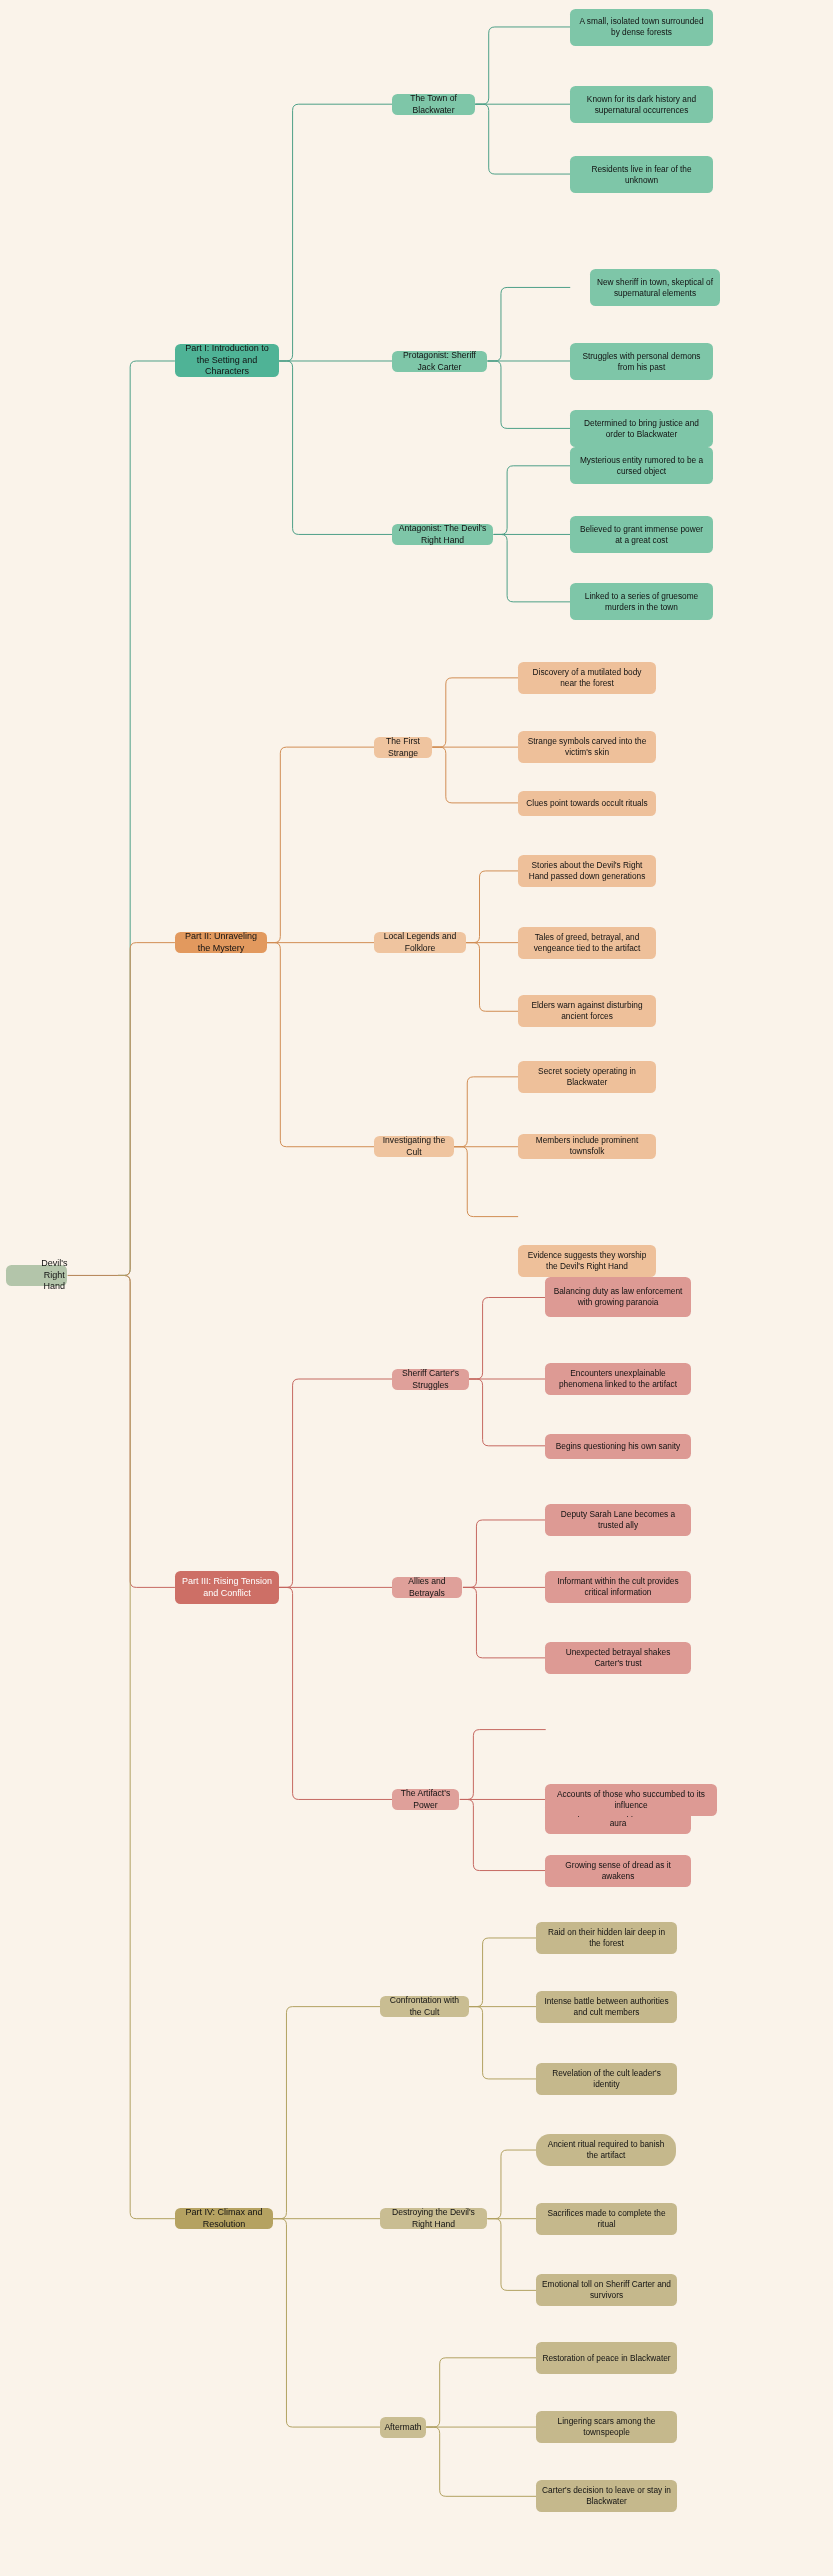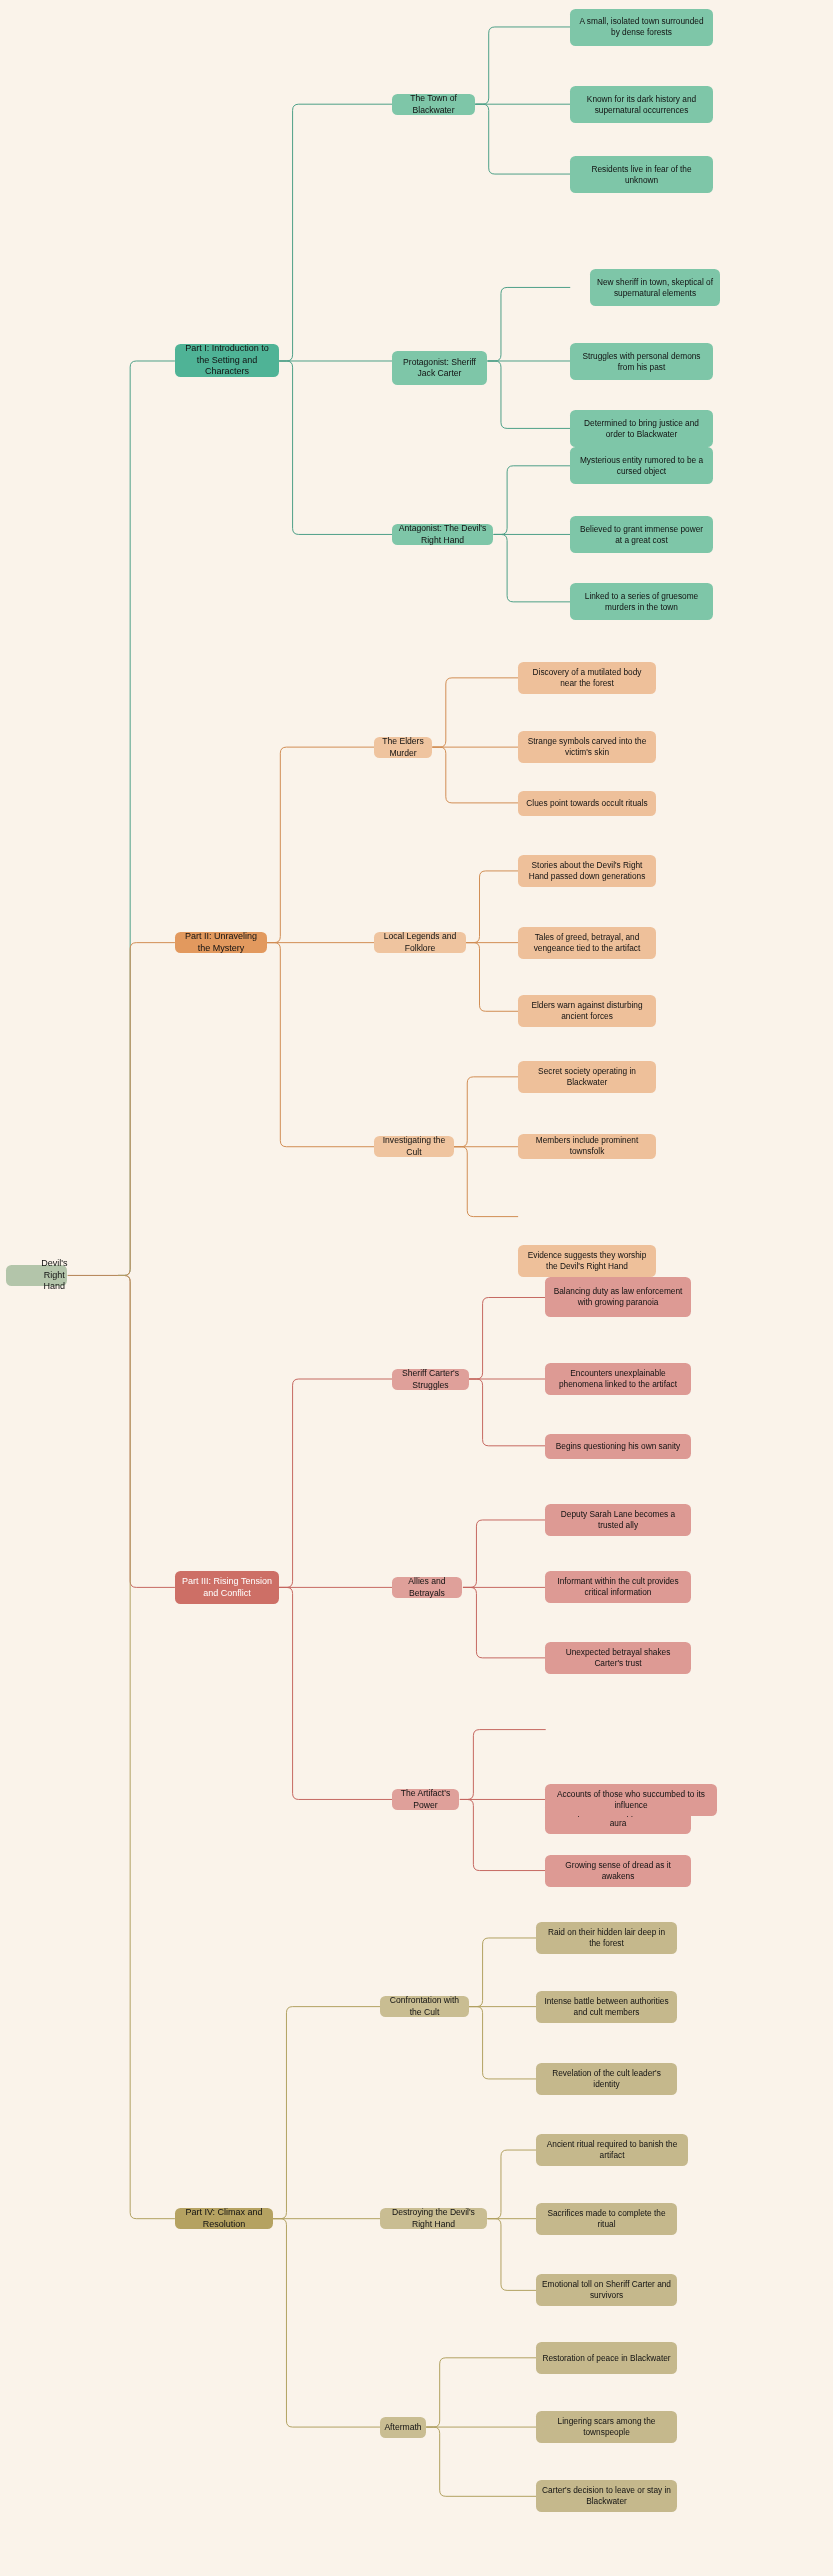--- a/index.html
+++ b/index.html
@@ -85,30 +85,30 @@
       <path d="M695,3960 L875,3960" fill="none" stroke="#b0a060" stroke-width="1.6"></path>
       <path d="M695,3960 L707,3960 Q717,3960 717,3970 L717,4063 Q717,4073 727,4073 L875,4073" fill="none" stroke="#b0a060" stroke-width="1.6"></path>
     </svg>
   <div id="nodes">
       <div class="node n-root n-l0" style="left: 6.1px; top: 1265px; width: 61px; height: 21px;">Devil's Right Hand</div>
       <div class="node n-l0 g0" style="left: 175px; top: 344px; width: 104px; height: 33px;">Part I: Introduction to the Setting and Characters</div>
       <div class="node n-l1 g1" style="left: 392px; top: 94px; width: 83px; height: 21px;">The Town of Blackwater</div>
       <div class="node n-l2 g2" style="left: 570px; top: 8.6px; width: 143px; height: 37px;">A small, isolated town surrounded by dense forests</div>
       <div class="node n-l2 g2" style="left: 570px; top: 86px; width: 143px; height: 37px;">Known for its dark history and supernatural occurrences</div>
       <div class="node n-l2 g2" style="left: 570px; top: 156px; width: 143px; height: 37px;">Residents live in fear of the unknown</div>
-      <div class="node n-l1 g1" style="left: 392px; top: 351px; width: 95px; height: 34px;">Protagonist: Sheriff Jack Carter</div>
+      <div class="node n-l1 g1" style="left: 392px; top: 351px; width: 95px; height: 21px;">Protagonist: Sheriff Jack Carter</div>
       <div class="node n-l2 g2" style="left: 590px; top: 269px; width: 130px; height: 37px;">New sheriff in town, skeptical of supernatural elements</div>
       <div class="node n-l2 g2" style="left: 570px; top: 343px; width: 143px; height: 37px;">Struggles with personal demons from his past</div>
       <div class="node n-l2 g2" style="left: 570px; top: 410px; width: 143px; height: 37px;">Determined to bring justice and order to Blackwater</div>
       <div class="node n-l1 g1" style="left: 392px; top: 524px; width: 101px; height: 21px;">Antagonist: The Devil's Right Hand</div>
       <div class="node n-l2 g2" style="left: 570px; top: 447px; width: 143px; height: 37px;">Mysterious entity rumored to be a cursed object</div>
       <div class="node n-l2 g2" style="left: 570px; top: 516px; width: 143px; height: 37px;">Believed to grant immense power at a great cost</div>
       <div class="node n-l2 g2" style="left: 570px; top: 583px; width: 143px; height: 37px;">Linked to a series of gruesome murders in the town</div>
       <div class="node n-l0 o0" style="left: 175px; top: 932px; width: 92px; height: 21px;">Part II: Unraveling the Mystery</div>
-      <div class="node n-l1 o1" style="left: 374px; top: 737px; width: 58px; height: 21px;">The Elders Murder</div>
+      <div class="node n-l1 o1" style="left: 374px; top: 737px; width: 58px; height: 21px;">The First Strange</div>
       <div class="node n-l2 o2" style="left: 518px; top: 662px; width: 138px; height: 32px;">Discovery of a mutilated body near the forest</div>
       <div class="node n-l2 o2" style="left: 518px; top: 731px; width: 138px; height: 32px;">Strange symbols carved into the victim's skin</div>
       <div class="node n-l2 o2" style="left: 518px; top: 791px; width: 138px; height: 24.5px;">Clues point towards occult rituals</div>
       <div class="node n-l1 o1" style="left: 374px; top: 932px; width: 92px; height: 21px;">Local Legends and Folklore</div>
       <div class="node n-l2 o2" style="left: 518px; top: 855px; width: 138px; height: 32px;">Stories about the Devil's Right Hand passed down generations</div>
       <div class="node n-l2 o2" style="left: 518px; top: 927px; width: 138px; height: 32px;">Tales of greed, betrayal, and vengeance tied to the artifact</div>
       <div class="node n-l2 o2" style="left: 518px; top: 995px; width: 138px; height: 32px;">Elders warn against disturbing ancient forces</div>
       <div class="node n-l1 o1" style="left: 374px; top: 1136px; width: 80px; height: 21px;">Investigating the Cult</div>
       <div class="node n-l2 o2" style="left: 518px; top: 1061px; width: 138px; height: 32px;">Secret society operating in Blackwater</div>
       <div class="node n-l2 o2" style="left: 518px; top: 1134px; width: 138px; height: 24.5px;">Members include prominent townsfolk</div>
@@ -125,21 +125,21 @@
       <div class="node n-l1 r1" style="left: 392px; top: 1789px; width: 67px; height: 21px;">The Artifact's Power</div>
       <div class="node n-l2 r2" style="left: 545px; top: 1802px; width: 146px; height: 32px;">Descriptions of its appearance and aura</div>
       <div class="node n-l2 r2" style="left: 545px; top: 1784px; width: 172px; height: 32px; text-align: center;">Accounts of those who succumbed to its influence</div>
       <div class="node n-l2 r2" style="left: 545px; top: 1855px; width: 146px; height: 32px;">Growing sense of dread as it awakens</div>
       <div class="node n-l0 y0" style="left: 175px; top: 2208px; width: 98px; height: 21px;">Part IV: Climax and Resolution</div>
       <div class="node n-l1 y1" style="left: 380px; top: 1996px; width: 89px; height: 21px;">Confrontation with the Cult</div>
       <div class="node n-l2 y2" style="left: 536px; top: 1922px; width: 141px; height: 32px;">Raid on their hidden lair deep in the forest</div>
       <div class="node n-l2 y2" style="left: 536px; top: 1991px; width: 141px; height: 32px;">Intense battle between authorities and cult members</div>
       <div class="node n-l2 y2" style="left: 536px; top: 2063px; width: 141px; height: 32px;">Revelation of the cult leader's identity</div>
       <div class="node n-l1 y1" style="left: 380px; top: 2208px; width: 107px; height: 21px;">Destroying the Devil's Right Hand</div>
-      <div class="node n-l2 y2" style="left: 536px; top: 2134px; width: 152px; height: 32px;">Ancient ritual required to banish the artifact</div>
+      <div class="node n-l2 y2" style="left: 536px; top: 2134px; width: 140px; height: 32px; border-radius: 14px;">Ancient ritual required to banish the artifact</div>
       <div class="node n-l2 y2" style="left: 536px; top: 2203px; width: 141px; height: 32px;">Sacrifices made to complete the ritual</div>
       <div class="node n-l2 y2" style="left: 536px; top: 2274px; width: 141px; height: 32px;">Emotional toll on Sheriff Carter and survivors</div>
       <div class="node n-l1 y1" style="left: 380px; top: 2417px; width: 46px; height: 21px;">Aftermath</div>
       <div class="node n-l2 y2" style="left: 536px; top: 2342px; width: 141px; height: 32px;">Restoration of peace in Blackwater</div>
       <div class="node n-l2 y2" style="left: 536px; top: 2411px; width: 141px; height: 32px;">Lingering scars among the townspeople</div>
       <div class="node n-l2 y2" style="left: 536px; top: 2480px; width: 141px; height: 32px;">Carter's decision to leave or stay in Blackwater</div>
     </div>
 </div>
 
 

